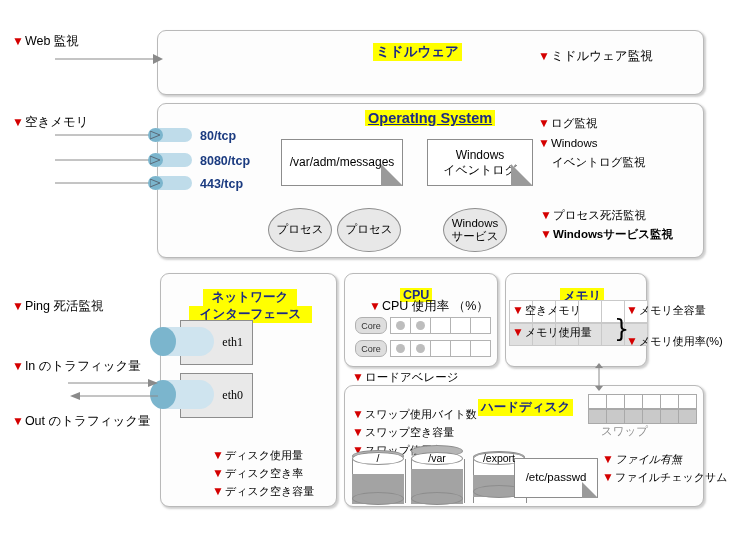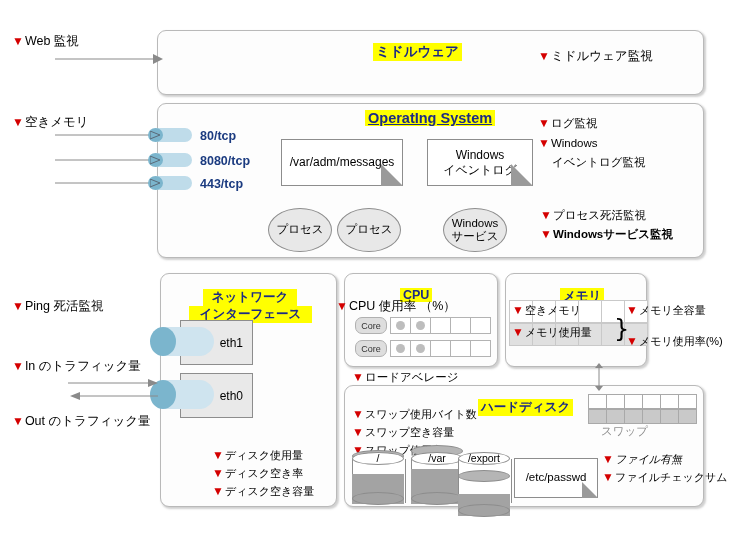--- a/index.html
+++ b/index.html
@@ -33,21 +33,21 @@
        font-size:12px;line-height:1.2;color:#000;}
   .doc .fold{position:absolute;right:-1px;bottom:-1px;width:0;height:0;
        border-left:22px solid #9a9a9a;border-top:22px solid transparent;}
   
   .oval{position:absolute;background:#e8e8e8;border:1px solid #8d8d8d;border-radius:50%;
         display:flex;align-items:center;justify-content:center;text-align:center;
         font-size:11.5px;line-height:1.15;color:#000;}
   
   .nic-box{position:absolute;background:#e9e9e9;border:1px solid #8d8d8d;
            display:flex;align-items:center;justify-content:flex-end;
-           font-size:12px;padding-right:9px;color:#000;}
+           font-size:12px;padding-right:9px;color:#000;font-family:Liberation Serif, serif;}
   .nic-cyl{position:absolute;background:#cfe4ef;border-radius:16px;}
   .nic-cap{position:absolute;background:#7bb5cd;border-radius:50%;}
   
   .port-cyl{position:absolute;background:#bfdcea;border-radius:9px;}
   .port-cap{position:absolute;background:#7bb5cd;border-radius:50%;}
   .port-label{position:absolute;font-size:12.5px;font-weight:bold;color:#1b3b80;}
   
   .core-pill{position:absolute;background:#dedede;border:1px solid #b0b0b0;border-radius:7px;
              font-size:9px;color:#333;display:flex;align-items:center;justify-content:center;}
   .core-cells{position:absolute;display:flex;}
@@ -218,21 +218,21 @@
   <span class="tri">▼</span><span>ディスク使用量</span>
 </div>
 <div class="mon tiny" style="left:212px;top:466px;">
   <span class="tri">▼</span><span>ディスク空き率</span>
 </div>
 <div class="mon tiny" style="left:212px;top:484px;">
   <span class="tri">▼</span><span>ディスク空き容量</span>
 </div>
 
 <div class="hl t12" style="left:400px;top:280px;">CPU</div>
-<div class="mon" style="left:336px;top:299px;">
+<div class="mon" style="left:369px;top:299px;">
   <span class="tri">▼</span><span>CPU 使用率 （%）</span>
 </div>
 
 <div class="core-pill" style="left:355px;top:317px;width:30px;height:15px;">Core</div>
 <div class="core-cells" style="left:390px;top:317px;">
   <i class="on"></i>
     <i class="on"></i>
     <i></i>
     <i></i>
     <i></i>
@@ -334,21 +334,21 @@
   <div class="dlabel">/</div>
 </div>
 <div class="disk" style="left:411px;top:452px;width:52px;height:52px;">
   <div class="body"></div>
   <div class="fill" style="height:35px;"></div>
   <div class="fill-top" style="bottom:47px;"></div>
   <div class="bot"></div>
   <div class="top"></div>
   <div class="dlabel">/var</div>
 </div>
-<div class="disk" style="left:458px;top:452px;width:52px;height:64px;">
+<div class="disk" style="left:473px;top:452px;width:52px;height:45px;">
   <div class="body"></div>
   <div class="fill" style="height:22px;"></div>
   <div class="fill-top" style="bottom:34px;"></div>
   <div class="bot"></div>
   <div class="top"></div>
   <div class="dlabel">/export</div>
 </div>
 
 <div class="doc" style="left:514px;top:458px;width:82px;height:38px;font-size:11.5px;">
   <span>/etc/passwd</span>

